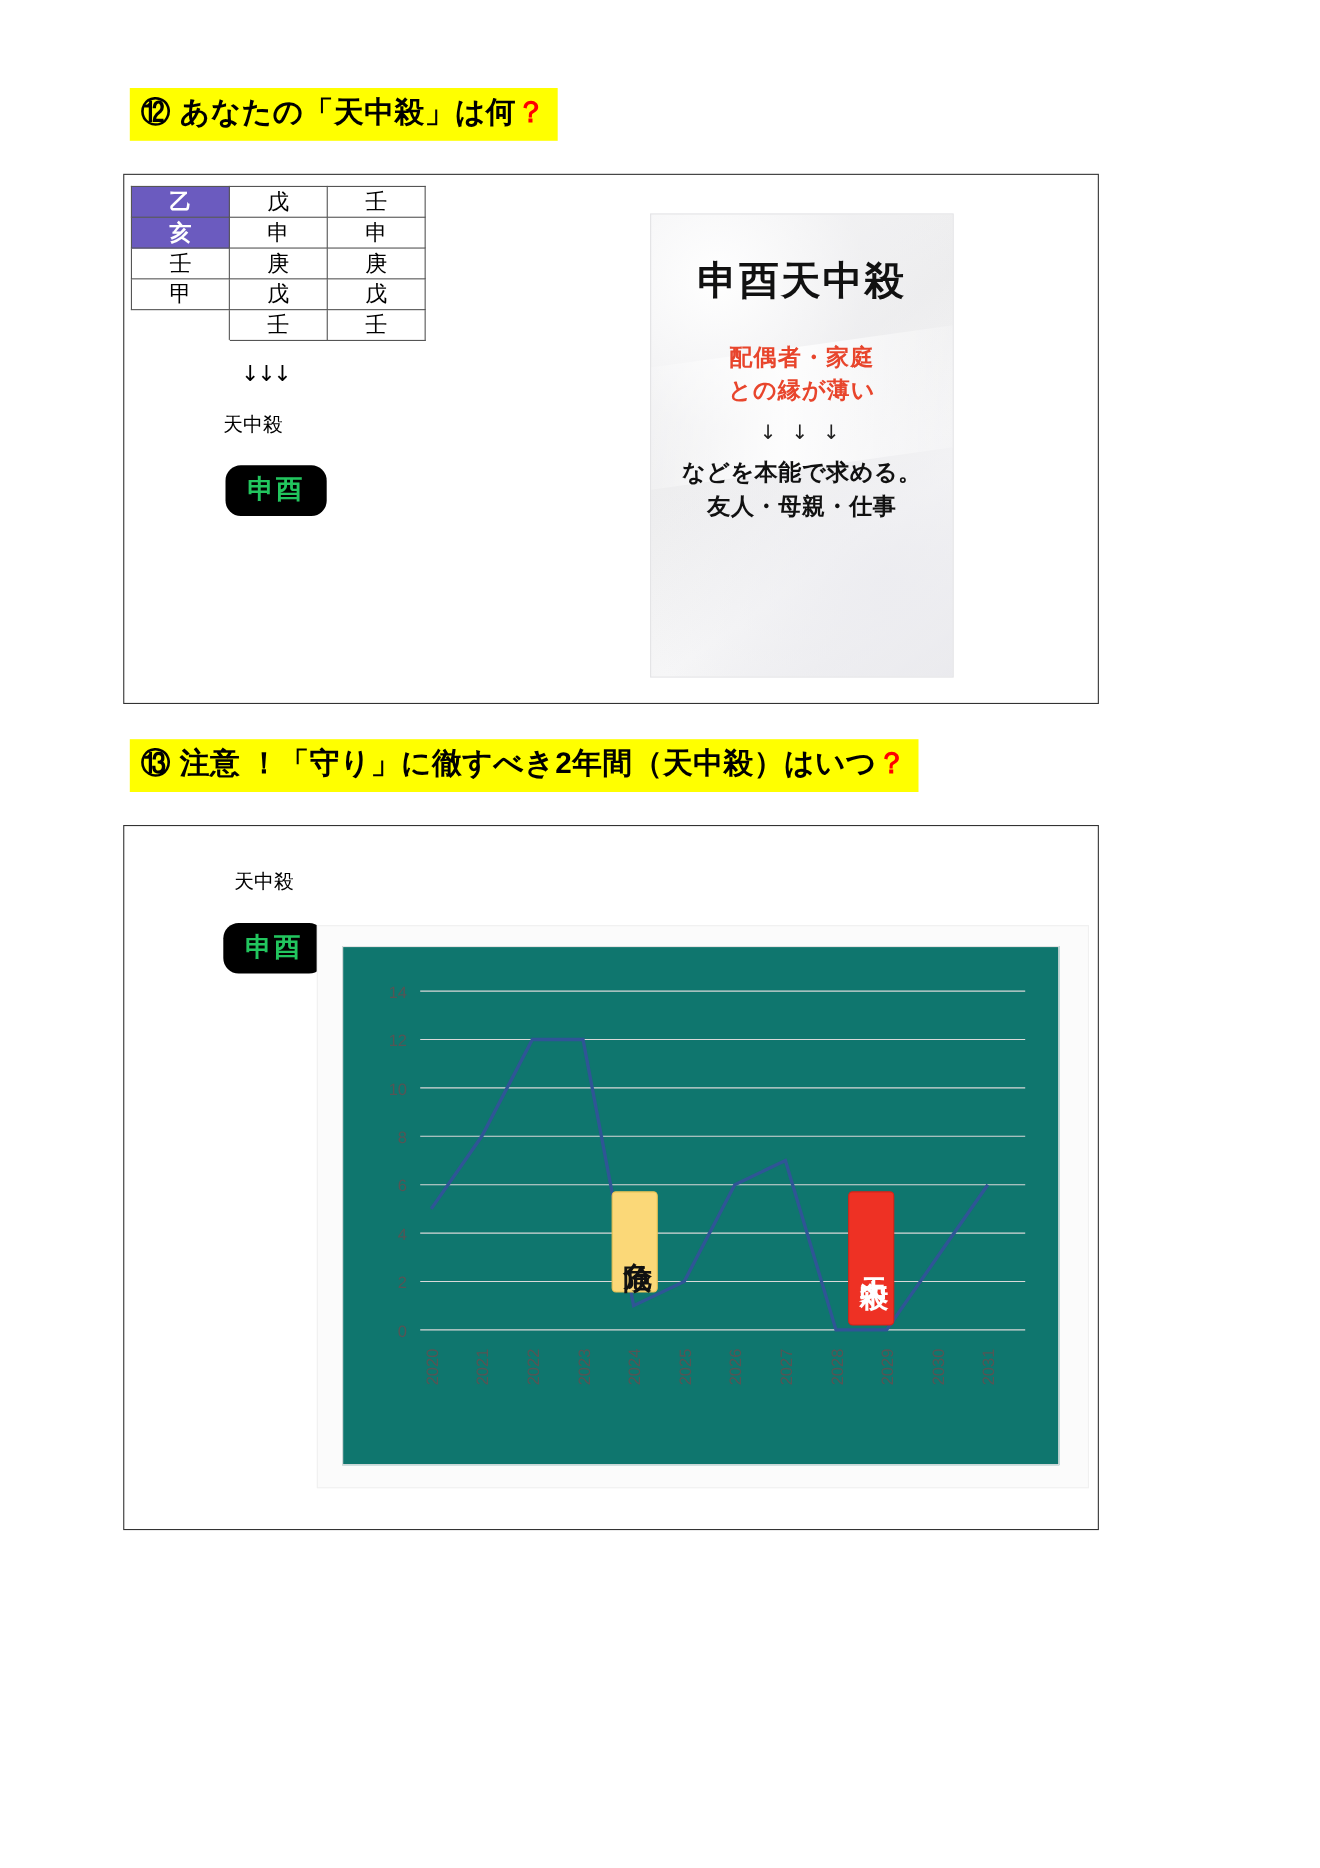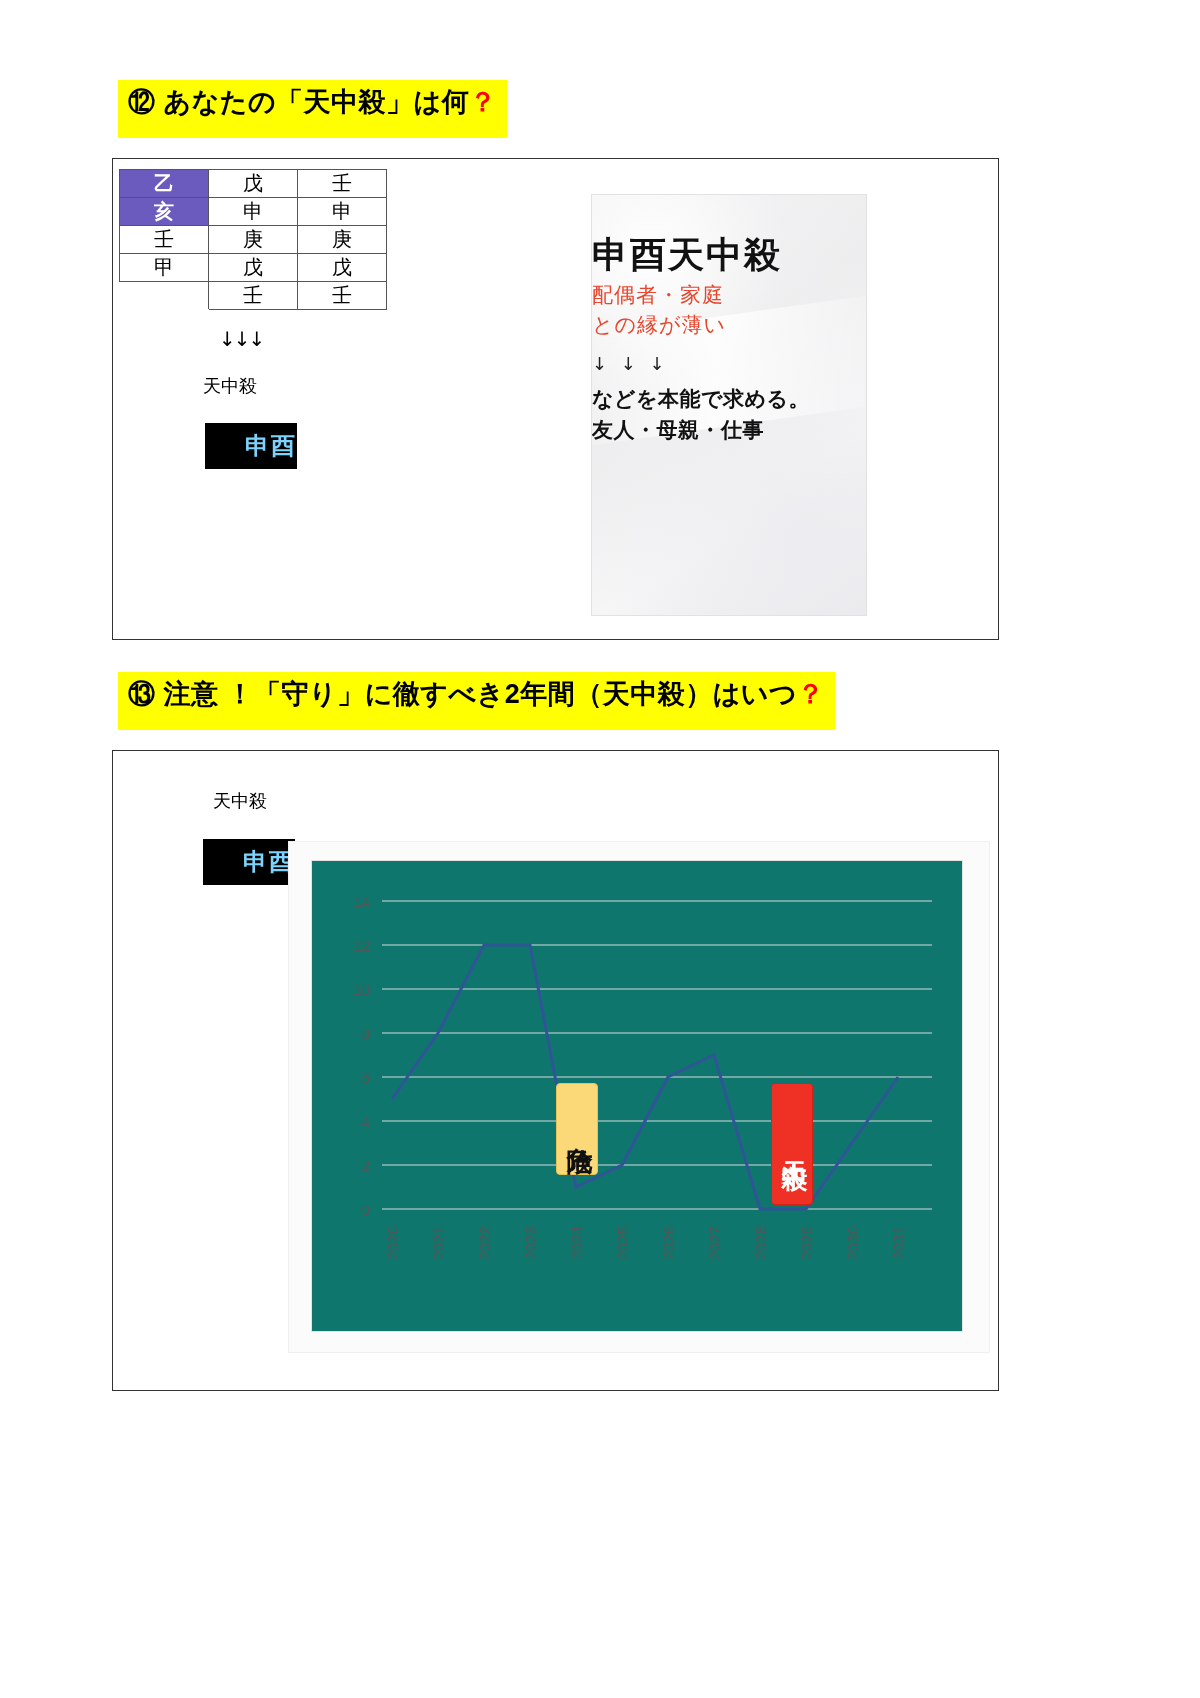--- a/index.html
+++ b/index.html
@@ -15,21 +15,21 @@
     color: #000;
   }
 
   
   .section-heading {
     position: absolute;
     background: #ffff00;
     font-size: 27px;
     font-weight: bold;
     line-height: 1.35;
-    padding: 4px 10px 18px 10px;
+    padding: 4px 10px 8px 10px;
     white-space: nowrap;
     letter-spacing: 0.5px;
   }
   .section-heading .q {
     color: #ff0000;
     font-weight: bold;
   }
 
   #heading-12 { left: 118px; top: 80px; }
   #heading-13 { left: 118px; top: 672px; }
@@ -79,44 +79,46 @@
   .label-tcs {
     position: absolute;
     left: 90px;
     top: 215px;
     font-size: 18px;
     font-family: "Liberation Sans", sans-serif;
   }
   .black-badge {
     position: absolute;
     background: #000;
-    color: #7dd3fc;
+    color: #22c55e;
     font-size: 24px;
     font-weight: bold;
     letter-spacing: 2px;
-    text-align: right;
+    text-align: center;
     line-height: 46px;
     width: 92px;
     height: 46px;
     font-family: "Liberation Sans", sans-serif;
+    border-radius: 14px;
   }
   #badge-12 { left: 92px; top: 264px; }
 
   
   .card {
     position: absolute;
     left: 478px;
     top: 35px;
     width: 274px;
     height: 420px;
     background:
       radial-gradient(circle at 22% 14%, rgba(255,255,255,0.95) 0%, rgba(240,240,242,0.6) 32%, rgba(255,255,255,0) 58%),
       radial-gradient(circle at 78% 80%, rgba(236,236,240,0.9) 0%, rgba(255,255,255,0) 55%),
       linear-gradient(145deg,#f7f7f8 0%, #ececed 40%, #f6f6f7 70%, #e9e9ec 100%);
     border: 1px solid #e2e2e4;
+    text-align: center;
     font-family: "Liberation Serif", serif;
     overflow: hidden;
   }
   .card:before {
     content: "";
     position: absolute;
     left: -30px; top: 120px;
     width: 340px; height: 110px;
     background: linear-gradient(100deg, rgba(255,255,255,0) 0%, rgba(255,255,255,0.85) 45%, rgba(255,255,255,0) 100%);
     transform: rotate(-8deg);
@@ -125,22 +127,23 @@
   .card-title {
     position: relative;
     margin-top: 36px;
     font-size: 36px;
     font-weight: bold;
     letter-spacing: 2px;
     color: #111;
   }
   .card-red {
     position: relative;
+    margin-top: 30px;
     font-size: 21px;
-    font-weight: normal;
+    font-weight: bold;
     color: #e8452c;
     line-height: 1.45;
     letter-spacing: 1px;
   }
   .card-arrows {
     position: relative;
     margin-top: 12px;
     font-size: 18px;
     color: #222;
     letter-spacing: 4px;

